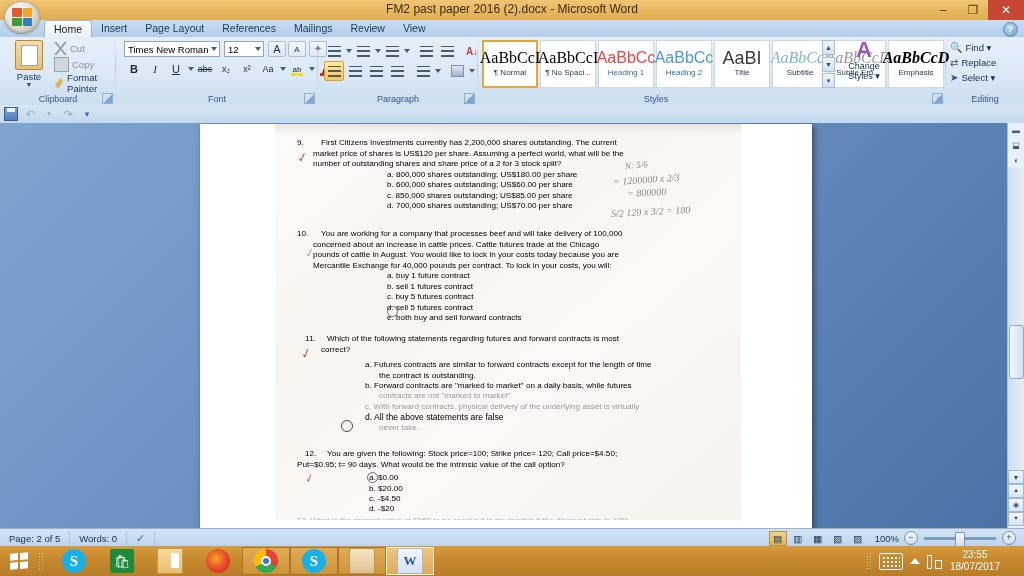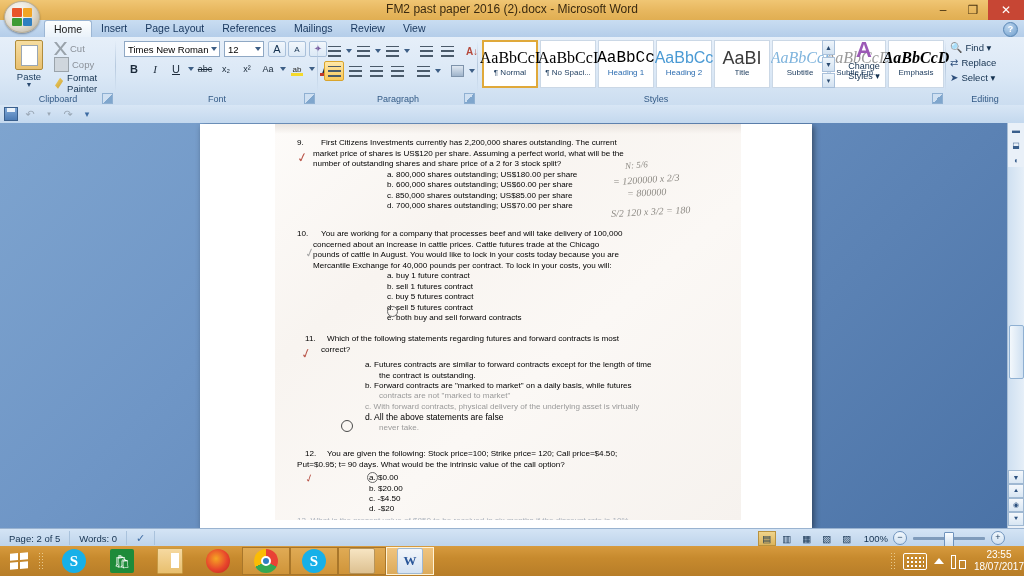--- a/index.html
+++ b/index.html
@@ -175,21 +175,21 @@
   .ic-skype{background:#17b0e8;border-radius:50%;color:#fff;font-weight:bold;font-size:15px;font-family:"Liberation Serif",serif;}
   .ic-store{background:#1e8b3a;color:#fff;font-size:13px;}
   .ic-folder{background:linear-gradient(to bottom,#f6d9a0,#e8bf6e);border:1px solid #c79a44;border-radius:1px;}
   .ic-folder::after{content:"";position:absolute;right:3px;top:4px;width:8px;height:15px;background:#fff;}
   .ic-opera{background:radial-gradient(circle at 42% 40%,#f5a623 0%,#e8452c 55%,#b8241a 100%);border-radius:50%;}
   .ic-chrome{border-radius:50%;background:conic-gradient(#e94235 0deg 120deg,#34a853 120deg 240deg,#fbbc05 240deg 360deg);position:relative;}
   .ic-chrome::after{content:"";position:absolute;left:7px;top:7px;width:10px;height:10px;border-radius:50%;background:#2f7fc1;border:2px solid #fff;box-sizing:border-box;}
   .ic-skype2{background:#17b0e8;border-radius:50%;color:#fff;font-weight:bold;font-size:15px;font-family:"Liberation Serif",serif;}
   .ic-expl{background:linear-gradient(to bottom,#f7e5c2,#ddc191);border:1px solid #b7945a;}
   .ic-word{background:linear-gradient(to bottom,#f2f6fb,#d4e2f2);border:1px solid #9fb8d2;color:#2a5699;font-weight:bold;font-size:13px;font-family:"Liberation Serif",serif;}
-  .tray{position:absolute;right:0;top:0;height:30px;display:flex;align-items:center;gap:7px;padding-right:0;}
+  .tray{position:absolute;right:0;top:0;height:30px;display:flex;align-items:center;gap:7px;padding-right:24px;}
   .traygrip{width:6px;height:18px;background-image:radial-gradient(#e8c98c 40%,transparent 41%);background-size:3px 3px;}
   .kbd{width:22px;height:15px;border:1.5px solid #fff;border-radius:2px;position:relative;}
   .kbd::after{content:"";position:absolute;left:2px;top:2px;right:2px;bottom:2px;
      background-image:radial-gradient(#fff 45%,transparent 46%);background-size:4px 4px;}
   .trayup{width:0;height:0;border-left:5px solid transparent;border-right:5px solid transparent;border-bottom:6px solid #fff;}
   .netico{width:16px;height:16px;position:relative;}
   .netico::before{content:"";position:absolute;left:0;bottom:0;width:5px;height:14px;border:1.5px solid #fff;box-sizing:border-box;}
   .netico::after{content:"";position:absolute;right:1px;bottom:0;width:7px;height:9px;border:1.5px solid #fff;box-sizing:border-box;}
   .clock{color:#fff;font-size:10px;line-height:12px;text-align:center;}
 </style>
@@ -393,21 +393,21 @@
       <div class="stylegal">
         <div class="stile sel">
           <div class="samp" style="font-family:'Liberation Serif',serif;">AaBbCcI</div>
           <div class="nm">¶ Normal</div>
         </div>
         <div class="stile">
           <div class="samp" style="font-family:'Liberation Serif',serif;">AaBbCcI</div>
           <div class="nm">¶ No Spaci...</div>
         </div>
         <div class="stile">
-          <div class="samp" style="color:#000000;font-family:Liberation Mono, monospace;">AaBbCᴄ</div>
+          <div class="samp" style="color:#ef4444;">AaBbCᴄ</div>
           <div class="nm" style="color:#2b6cb0;">Heading 1</div>
         </div>
         <div class="stile">
           <div class="samp" style="color:#4a9ad4;">AaBbCc</div>
           <div class="nm" style="color:#2b6cb0;">Heading 2</div>
         </div>
         <div class="stile">
           <div class="samp" style="font-size:18px;color:#3b3b3b;">AaBΙ</div>
           <div class="nm">Title</div>
         </div>
@@ -552,21 +552,21 @@
         <span style="color:#3d6ba3;font-size:11px;">✓</span>
       </div>
     <div class="stspacer"></div>
     <div style="display:flex;align-items:center;padding-right:6px;">
       <span class="viewbtn" style="background:linear-gradient(to bottom,#f0d48a,#dcb45c);border-color:#b9923f;">▤</span>
       <span class="viewbtn">▥</span>
       <span class="viewbtn">▦</span>
       <span class="viewbtn">▧</span>
       <span class="viewbtn">▨</span>
     </div>
-    <div style="display:flex;align-items:center;padding-right:19px;">
+    <div style="display:flex;align-items:center;padding-right:8px;">
       <span style="padding-right:5px;">100%</span>
       <span class="zcirc">−</span>
       <span class="zoomtrack">
           <span class="zoomthumb"></span>
         </span>
       <span class="zcirc">+</span>
     </div>
   </div>
 
   <div class="taskbar">

